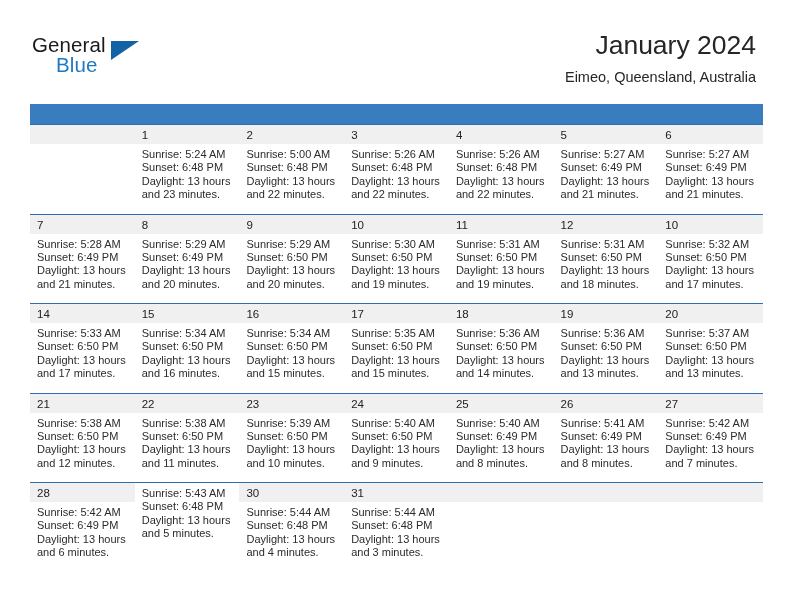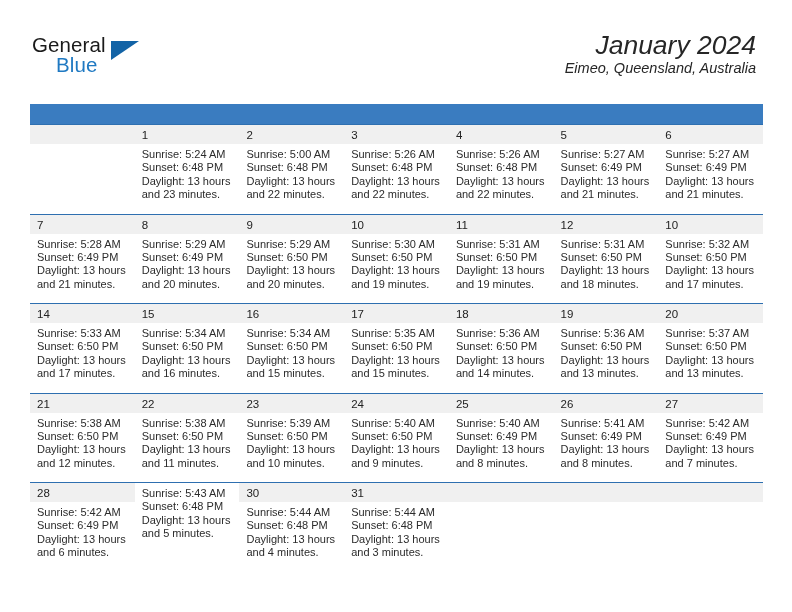--- a/index.html
+++ b/index.html
@@ -64,29 +64,29 @@
     height: 0;
     border-left: 28px solid #1263a6;
     border-bottom: 19px solid transparent;
   }
 
   .title-block {
     position: absolute;
     right: 36px;
     top: 30px;
     text-align: right;
-    font-style: italic;
   }
   .cal-title {
     font-size: 26.5px;
     color: #262626;
     line-height: 1.15;
     white-space: nowrap;
   }
   .cal-subtitle {
+    margin-top: 9px;
     font-size: 14.5px;
     color: #262626;
     line-height: 1.15;
     white-space: nowrap;
   }
 
   
   .calendar {
     position: absolute;
     left: 30px;

